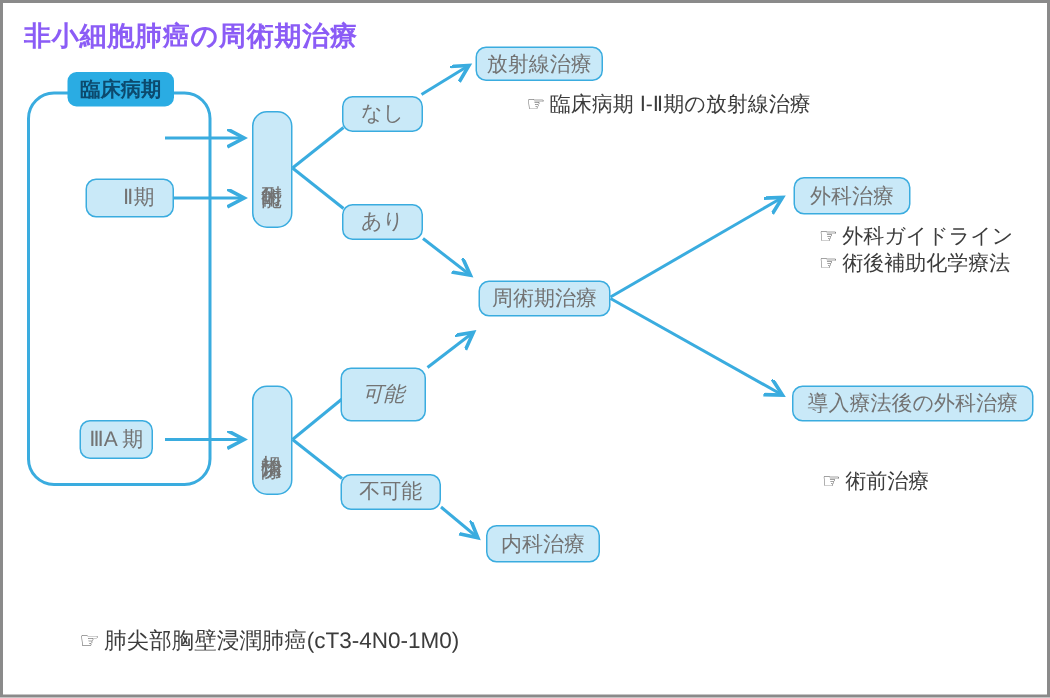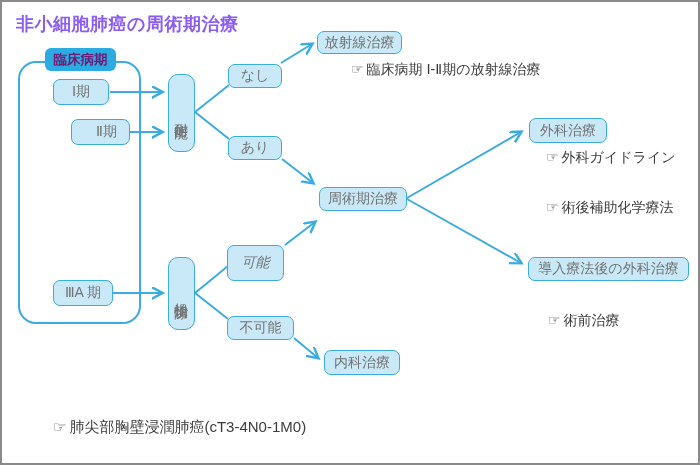--- a/index.html
+++ b/index.html
@@ -22,21 +22,21 @@
   }
   .stage-container {
     position: absolute; left: 16px; top: 59px;
     width: 123px; height: 263px;
     border: 2px solid #3aacdf; border-radius: 18px;
     background: transparent;
   }
   .stage-label {
     position: absolute; left: 43px; top: 46px;
     width: 71px; height: 23px;
-    background: #2aace3; color: #701a75;
+    background: #2aace3; color: #0c4a6e;
     border-radius: 6px;
     font-size: 13.5px; font-weight: bold;
     display: flex; align-items: center; justify-content: center;
     z-index: 4;
   }
   .node {
     position: absolute;
     background: #c9e9f8;
     border: 1.5px solid #3aacdf;
     border-radius: 7px;
@@ -90,23 +90,22 @@
       <line x1="283" y1="243" x2="313" y2="220" marker-end="url(#arrow)"></line>
       <line x1="292" y1="336" x2="316" y2="356" marker-end="url(#arrow)"></line>
       <line x1="405" y1="196" x2="519" y2="130" marker-end="url(#arrow)"></line>
       <line x1="405" y1="197" x2="519" y2="261" marker-end="url(#arrow)"></line>
     </g>
   </svg>
 
   <div class="stage-container"></div>
   <div class="stage-label">臨床病期</div>
 
-  <div class="node" style="left:51px; top:77px; width:56px; height:26px;">Ⅰ期</div>
-  <div class="node" style="left:69px; top:117px; width:59px; height:26px;padding-left:12px;">Ⅱ期</div>
-  <div class="node" style="left:51px; top:278px; width:60px; height:26px;">ⅢA 期</div>
+  <div class="node" style="left:55px; top:117px; width:59px; height:26px;padding-left:12px;">Ⅱ期</div>
+  <div class="node" style="left:51px; top:278px; width:49px; height:26px;">ⅢA 期</div>
 
   <div class="node vertical" style="left:166px; top:72px; width:27px; height:78px;">耐術能</div>
   <div class="node" style="left:226px; top:62px; width:54px; height:24px;">なし</div>
   <div class="node" style="left:226px; top:134px; width:54px; height:24px;">あり</div>
 
   <div class="node vertical" style="left:166px; top:255px; width:27px; height:73px;">根治切除</div>
   <div class="node" style="left:225px; top:243px; width:57px; height:36px;font-style:italic;">可能</div>
   <div class="node" style="left:225px; top:314px; width:67px; height:24px;">不可能</div>
 
   <div class="node" style="left:315px; top:29px; width:85px; height:23px;">放射線治療</div>
@@ -114,21 +113,21 @@
   <div class="node" style="left:527px; top:116px; width:78px; height:25px;text-align:center;">外科治療</div>
   <div class="node" style="left:526px; top:255px; width:161px; height:24px;">導入療法後の外科治療</div>
   <div class="node" style="left:322px; top:348px; width:76px; height:25px;">内科治療</div>
 
   <div class="ref" style="left:349px; top:59px;">
     <span class="hand">☞</span><span>臨床病期 Ⅰ-Ⅱ期の放射線治療</span>
   </div>
   <div class="ref" style="left:544px; top:147px;">
     <span class="hand">☞</span><span>外科ガイドライン</span>
   </div>
-  <div class="ref" style="left:544px; top:165px;margin-top:32px;">
+  <div class="ref" style="left:544px; top:165px;">
     <span class="hand">☞</span><span>術後補助化学療法</span>
   </div>
   <div class="ref" style="left:546px; top:286px;margin-top:24px;">
     <span class="hand">☞</span><span>術前治療</span>
   </div>
   <div class="ref" style="left:51px; top:416px; font-size:15px;">
     <span class="hand">☞</span><span>肺尖部胸壁浸潤肺癌(cT3-4N0-1M0)</span>
   </div>
 
 </div>

